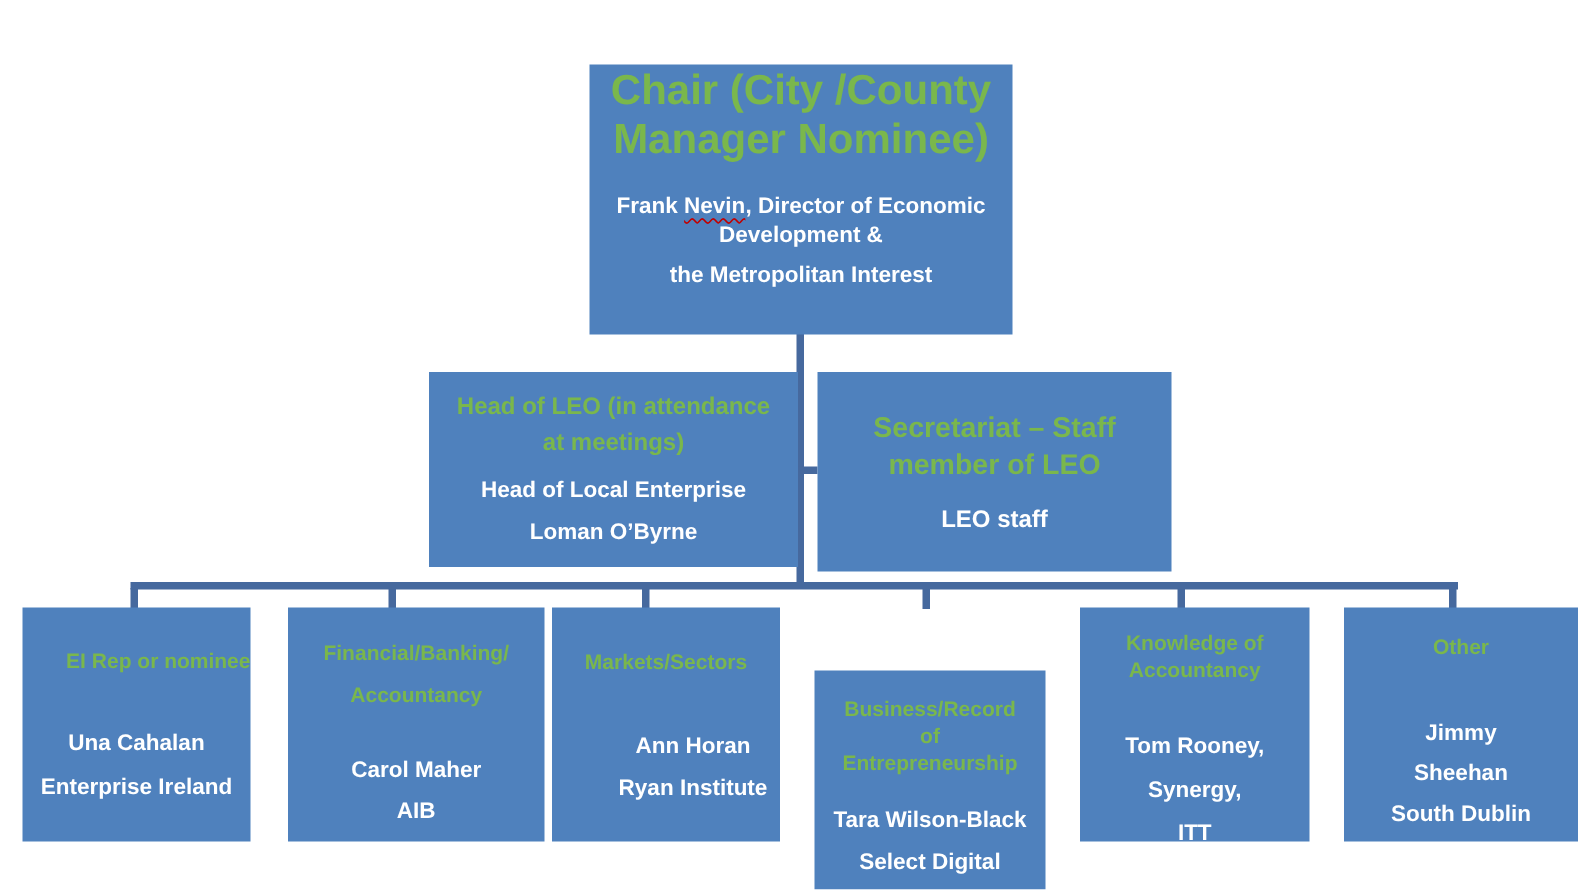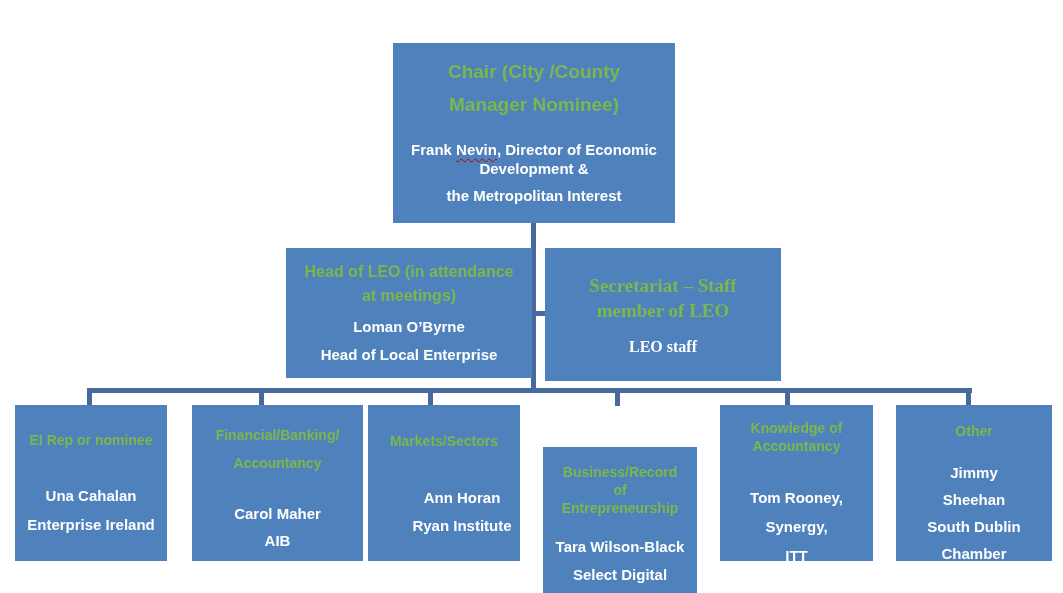--- a/index.html
+++ b/index.html
@@ -16,68 +16,68 @@
     text-align:center;
     font-weight:bold;
     box-sizing:border-box;
   }
   .title{color:#7ab74c;}
   .body{color:#ffffff;}
   .line{display:block;}
 
   
   .box-chair{left:393px;top:43px;width:282px;height:180px;}
-  .box-chair .title{font-size:19px;line-height:33px;padding-top:12px;}
+  .box-chair .title{font-size:28px;line-height:33px;}
   .box-chair .body{font-size:15px;line-height:19px;margin-top:19px;}
   .box-chair .body .l3{margin-top:8px;}
   .sq{
     text-decoration:underline;
     text-decoration-style:wavy;
     text-decoration-color:#c00000;
     text-decoration-thickness:1px;
     text-underline-offset:3px;
   }
 
   
   .box-headleo{left:286px;top:248px;width:246px;height:130px;}
   .box-headleo .title{font-size:16px;line-height:24px;padding-top:12px;white-space:nowrap;}
   .box-headleo .body{font-size:15px;line-height:28px;margin-top:5px;}
 
-  .box-secretariat{left:545px;top:248px;width:236px;height:133px;font-family:Liberation Serif, serif;}
+  .box-secretariat{left:545px;top:248px;width:236px;height:133px;}
   .box-secretariat .title{font-size:19px;line-height:25px;padding-top:25px;}
   .box-secretariat .body{font-size:16px;line-height:22px;margin-top:13px;}
 
   
   .brow{top:405px;height:156px;}
   .brow .title{font-size:14px;line-height:19px;}
   .brow .body{font-size:15px;line-height:29px;}
 
   .box-ei{left:15px;width:152px;}
-  .box-ei .title{margin-top:26px;}
+  .box-ei .title{margin-top:26px;text-align:right;}
   .box-ei .body{margin-top:31px;}
 
   .box-fin{left:192px;width:171px;}
   .box-fin .title{margin-top:16px;line-height:28px;}
   .box-fin .body{margin-top:23px;line-height:27px;}
 
   .box-mkt{left:368px;width:152px;}
   .box-mkt .title{margin-top:27px;}
   .box-mkt .body{margin-top:33px;line-height:28px;padding-left:36px;}
 
   .box-bus{left:543px;width:154px;margin-top:42px;}
   .box-bus .title{margin-top:16px;line-height:18px;}
   .box-bus .body{margin-top:16px;line-height:28px;}
 
   .box-know{left:720px;width:153px;}
   .box-know .title{margin-top:14px;line-height:18px;}
   .box-know .body{margin-top:28px;line-height:29px;}
 
   .box-other{left:896px;width:156px;}
   .box-other .title{margin-top:17px;}
-  .box-other .body{margin-top:18px;line-height:27px;padding:0 25px;}
+  .box-other .body{margin-top:34px;line-height:27px;padding:0 25px;}
 
   
   .conn{position:absolute;background:#46699e;}
   .conn-vmain{left:531px;top:222px;width:5px;height:168px;}
   .conn-hmid{left:519px;top:311px;width:26px;height:5px;}
   .conn-hdist{left:87px;top:388px;width:885px;height:5px;}
   .stub{top:392px;width:5px;height:14px;}
   .stub1{left:87px;} .stub2{left:259px;} .stub3{left:428px;}
   .stub4{left:615px;} .stub5{left:785px;} .stub6{left:966px;}
 </style>
@@ -107,22 +107,22 @@
       <span class="line l3">the Metropolitan Interest</span>
     </div>
   </div>
 
   <div class="box box-headleo">
     <div class="title">
       <span class="line">Head of LEO (in attendance</span>
       <span class="line">at meetings)</span>
     </div>
     <div class="body">
+      <span class="line">Head of Local Enterprise</span>
       <span class="line">Loman O’Byrne</span>
-      <span class="line">Head of Local Enterprise</span>
     </div>
   </div>
 
   <div class="box box-secretariat">
     <div class="title">
       <span class="line">Secretariat – Staff</span>
       <span class="line">member of LEO</span>
     </div>
     <div class="body">
       <span class="line">LEO staff</span>

